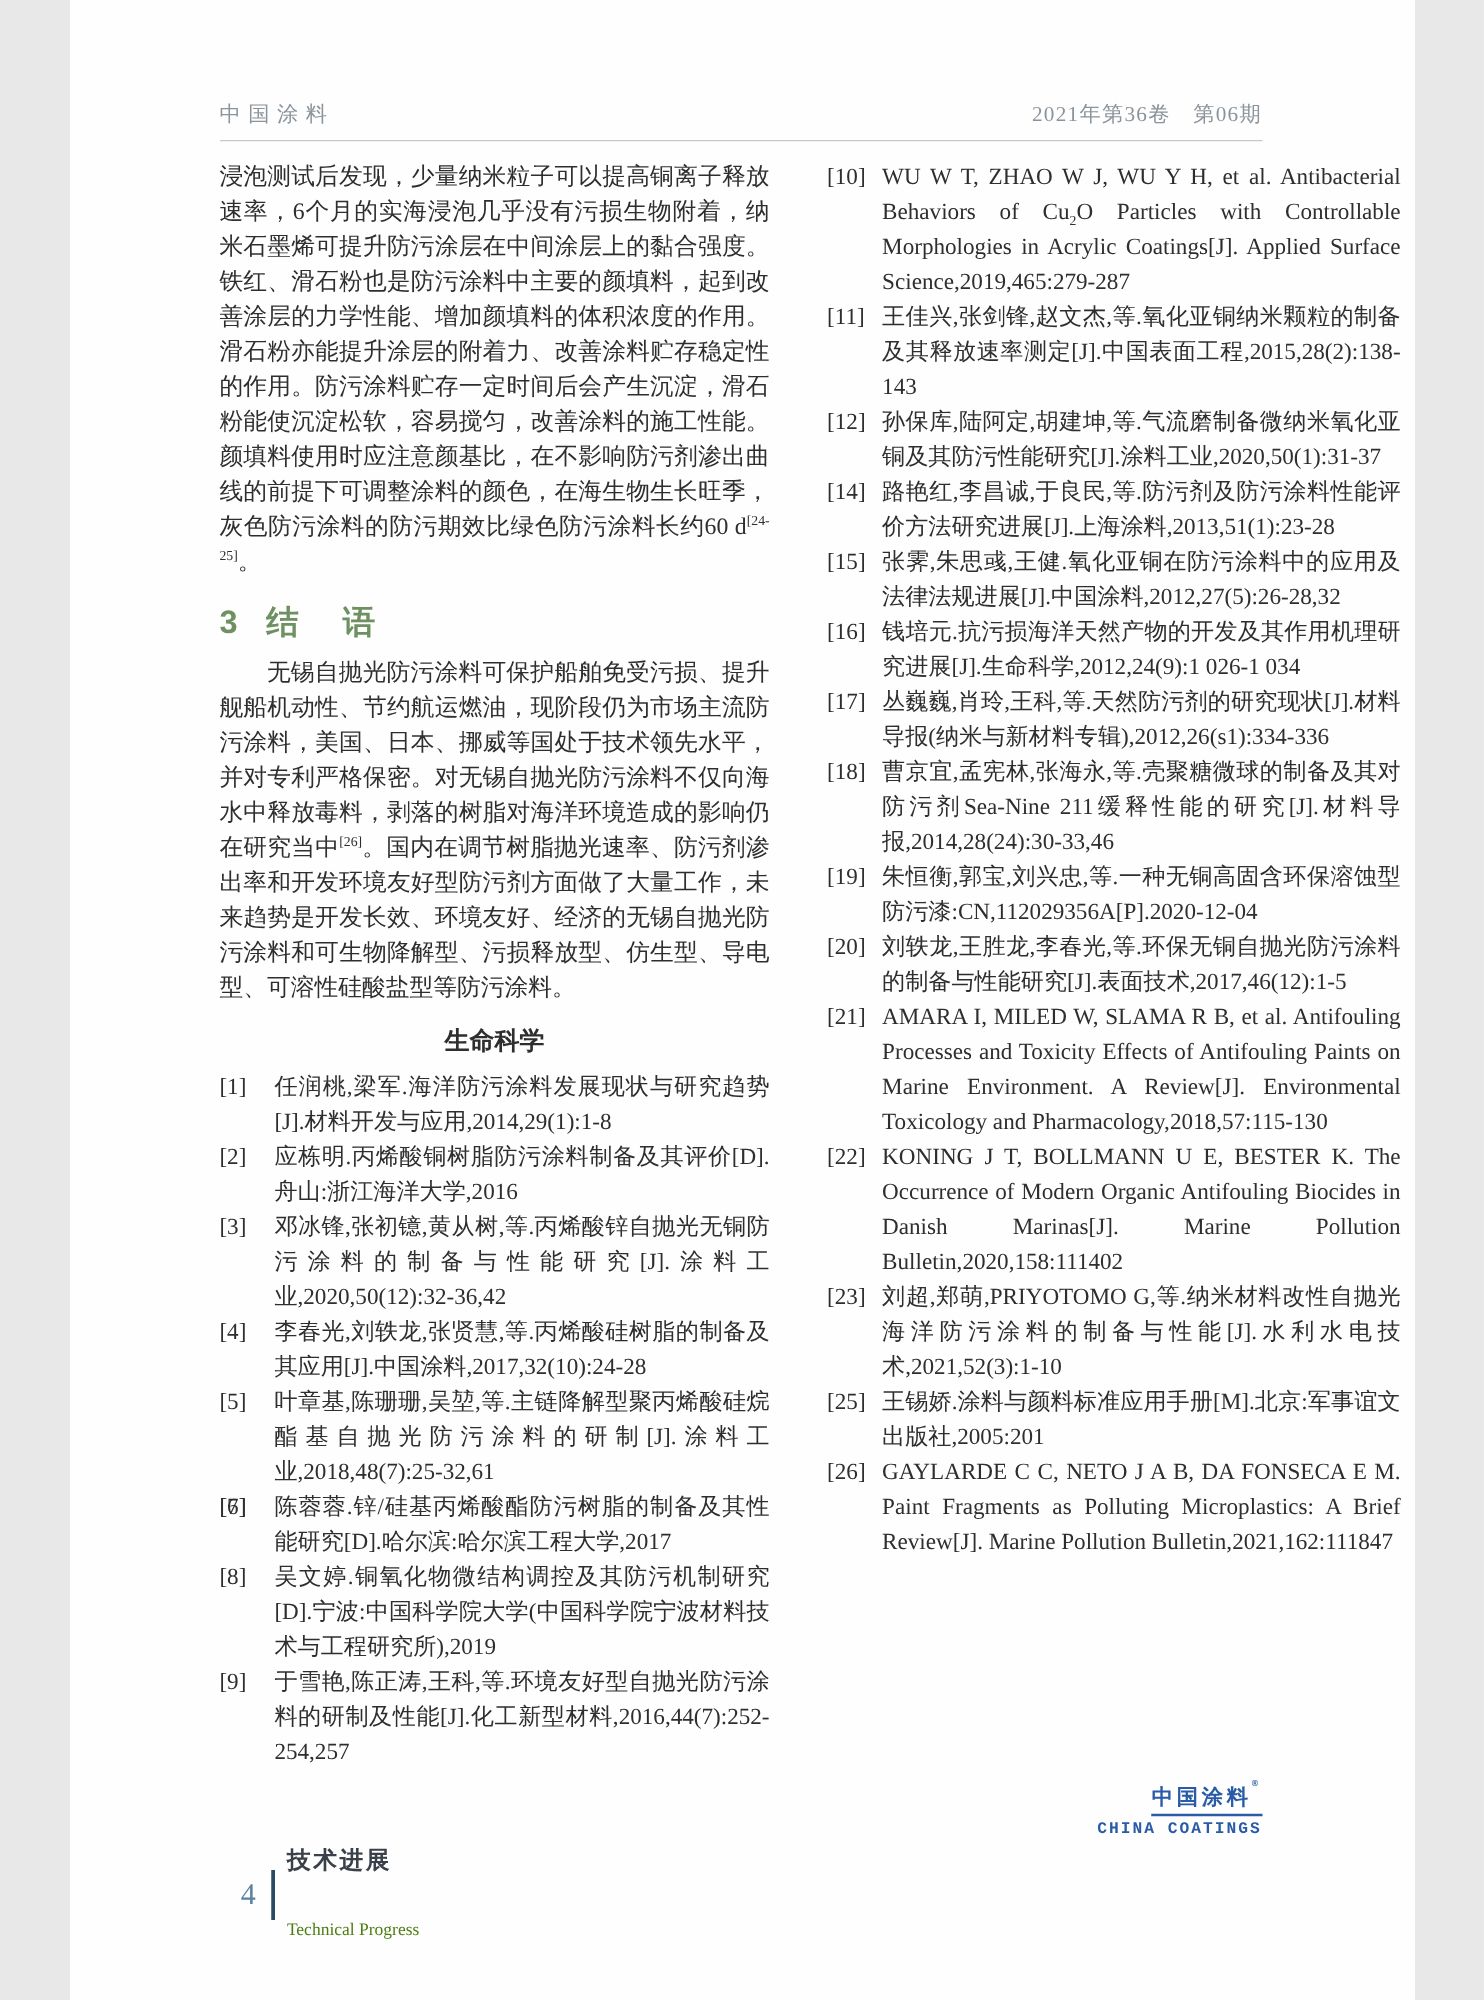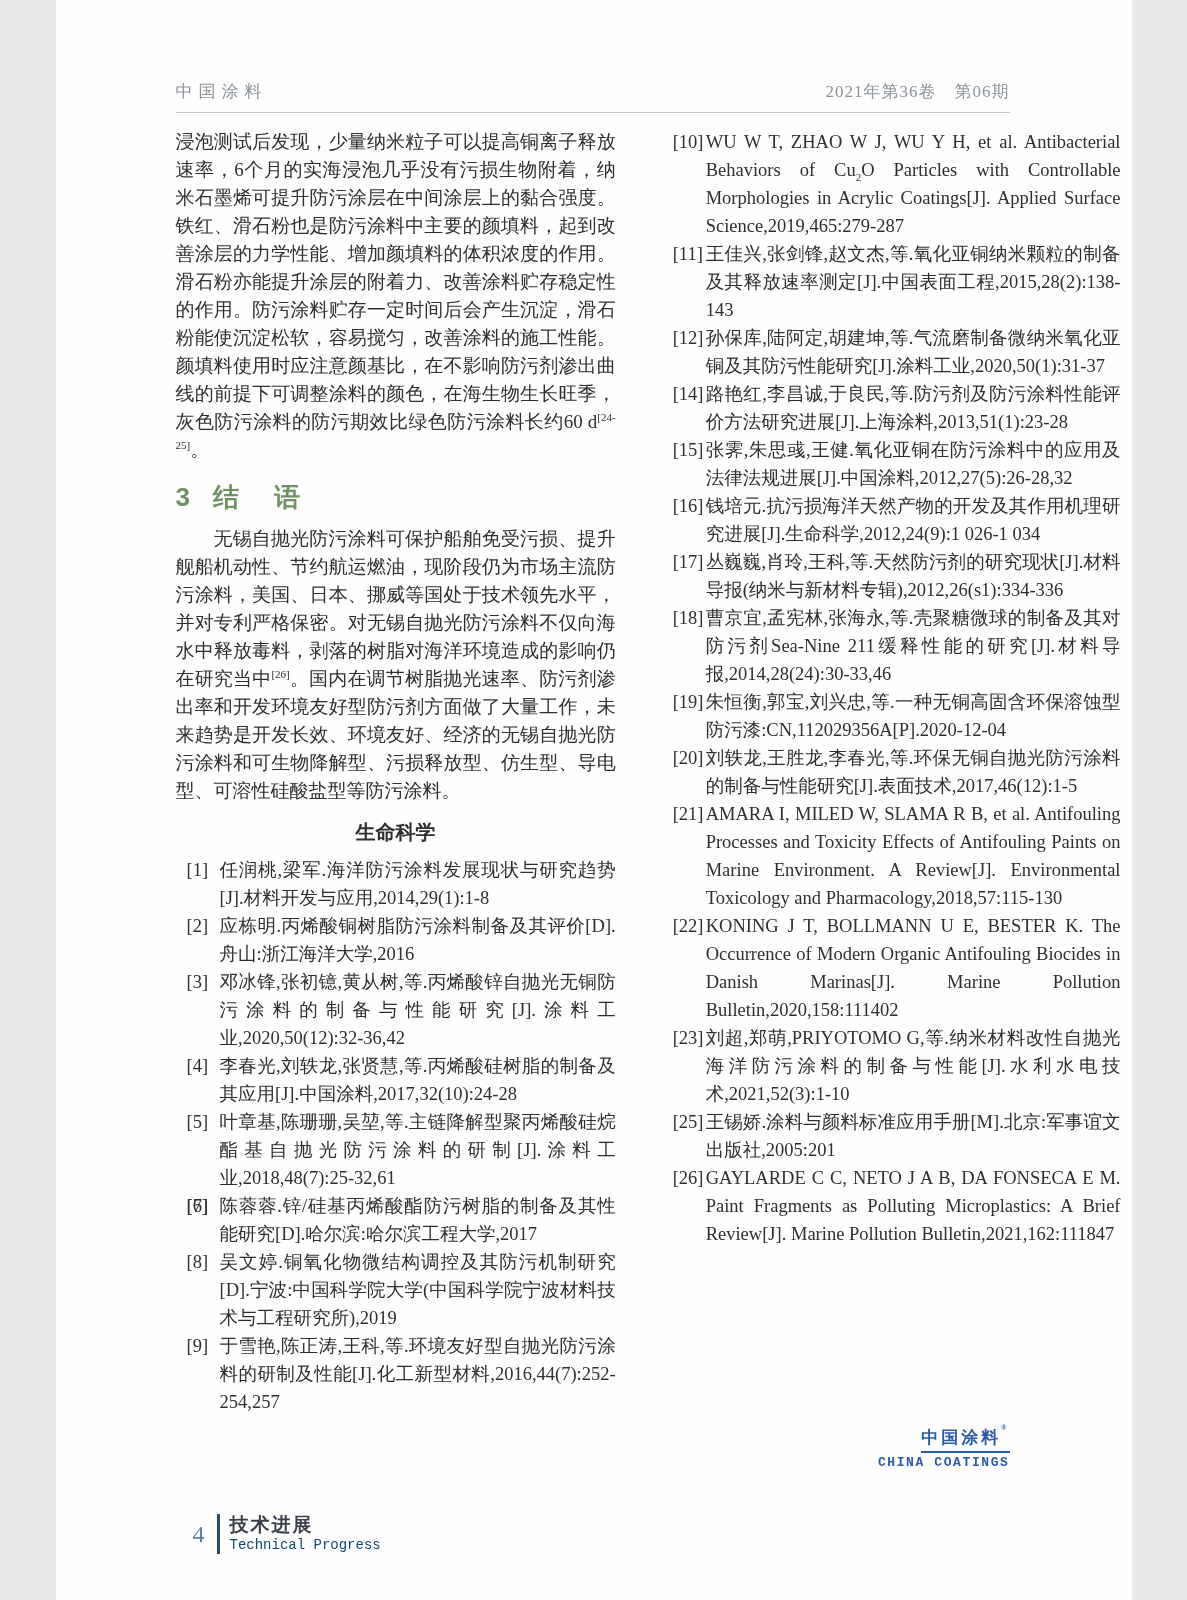--- a/index.html
+++ b/index.html
@@ -52,21 +52,21 @@
     text-align:center;font-weight:bold;
     font-size:20px;margin:14px 0 10px 0;
     font-family:"Liberation Sans","DejaVu Sans",sans-serif;
   }
   .ref-item{
     position:relative;
     padding-left:44px;
     font-size:18.5px;line-height:28px;
     text-align:justify;
   }
-  .ref-num{position:absolute;left:11px;top:0;}
+  .ref-num{position:absolute;left:0;top:0;}
   sub.chem{font-size:11px;line-height:0;vertical-align:sub;}
   
   .logo{
     position:absolute;top:1426px;right:122px;
     text-align:right;
     color:#2a5ba6;
     font-family:"Liberation Sans","DejaVu Sans",sans-serif;
   }
   .logo-cn{
     font-size:17px;font-weight:bold;letter-spacing:3px;
@@ -80,29 +80,29 @@
   .footer{
     position:absolute;left:137px;bottom:46px;
     display:flex;align-items:center;
   }
   .page-num{
     font-size:24px;color:#5d82a0;
     margin-right:12px;
     font-family:"Liberation Serif","DejaVu Serif",serif;
   }
   .footer-bar{width:3px;height:40px;background:#2c4a63;margin-right:10px;}
-  .footer-sec{display:flex;flex-direction:column;justify-content:center;}
+  .footer-sec{display:flex;flex-direction:column;justify-content:center;gap:36px;}
   .footer-cn{
     font-size:19px;font-weight:bold;color:#3a4049;
     font-family:"Liberation Sans","DejaVu Sans",sans-serif;
     letter-spacing:2px;line-height:22px;
   }
   .footer-en{
-    font-size:14px;color:#0c4a6e;line-height:18px;
-    font-family:Liberation Mono, monospace;
+    font-size:14px;color:#4d7c0f;line-height:18px;
+    font-family:Liberation Serif, serif;
   }
 </style>
 </head>
 <body>
 
 <div class="page">
 
   <div class="header">
     <span class="journal">中国涂料</span>
     <span class="issue">2021年第36卷　第06期</span>

